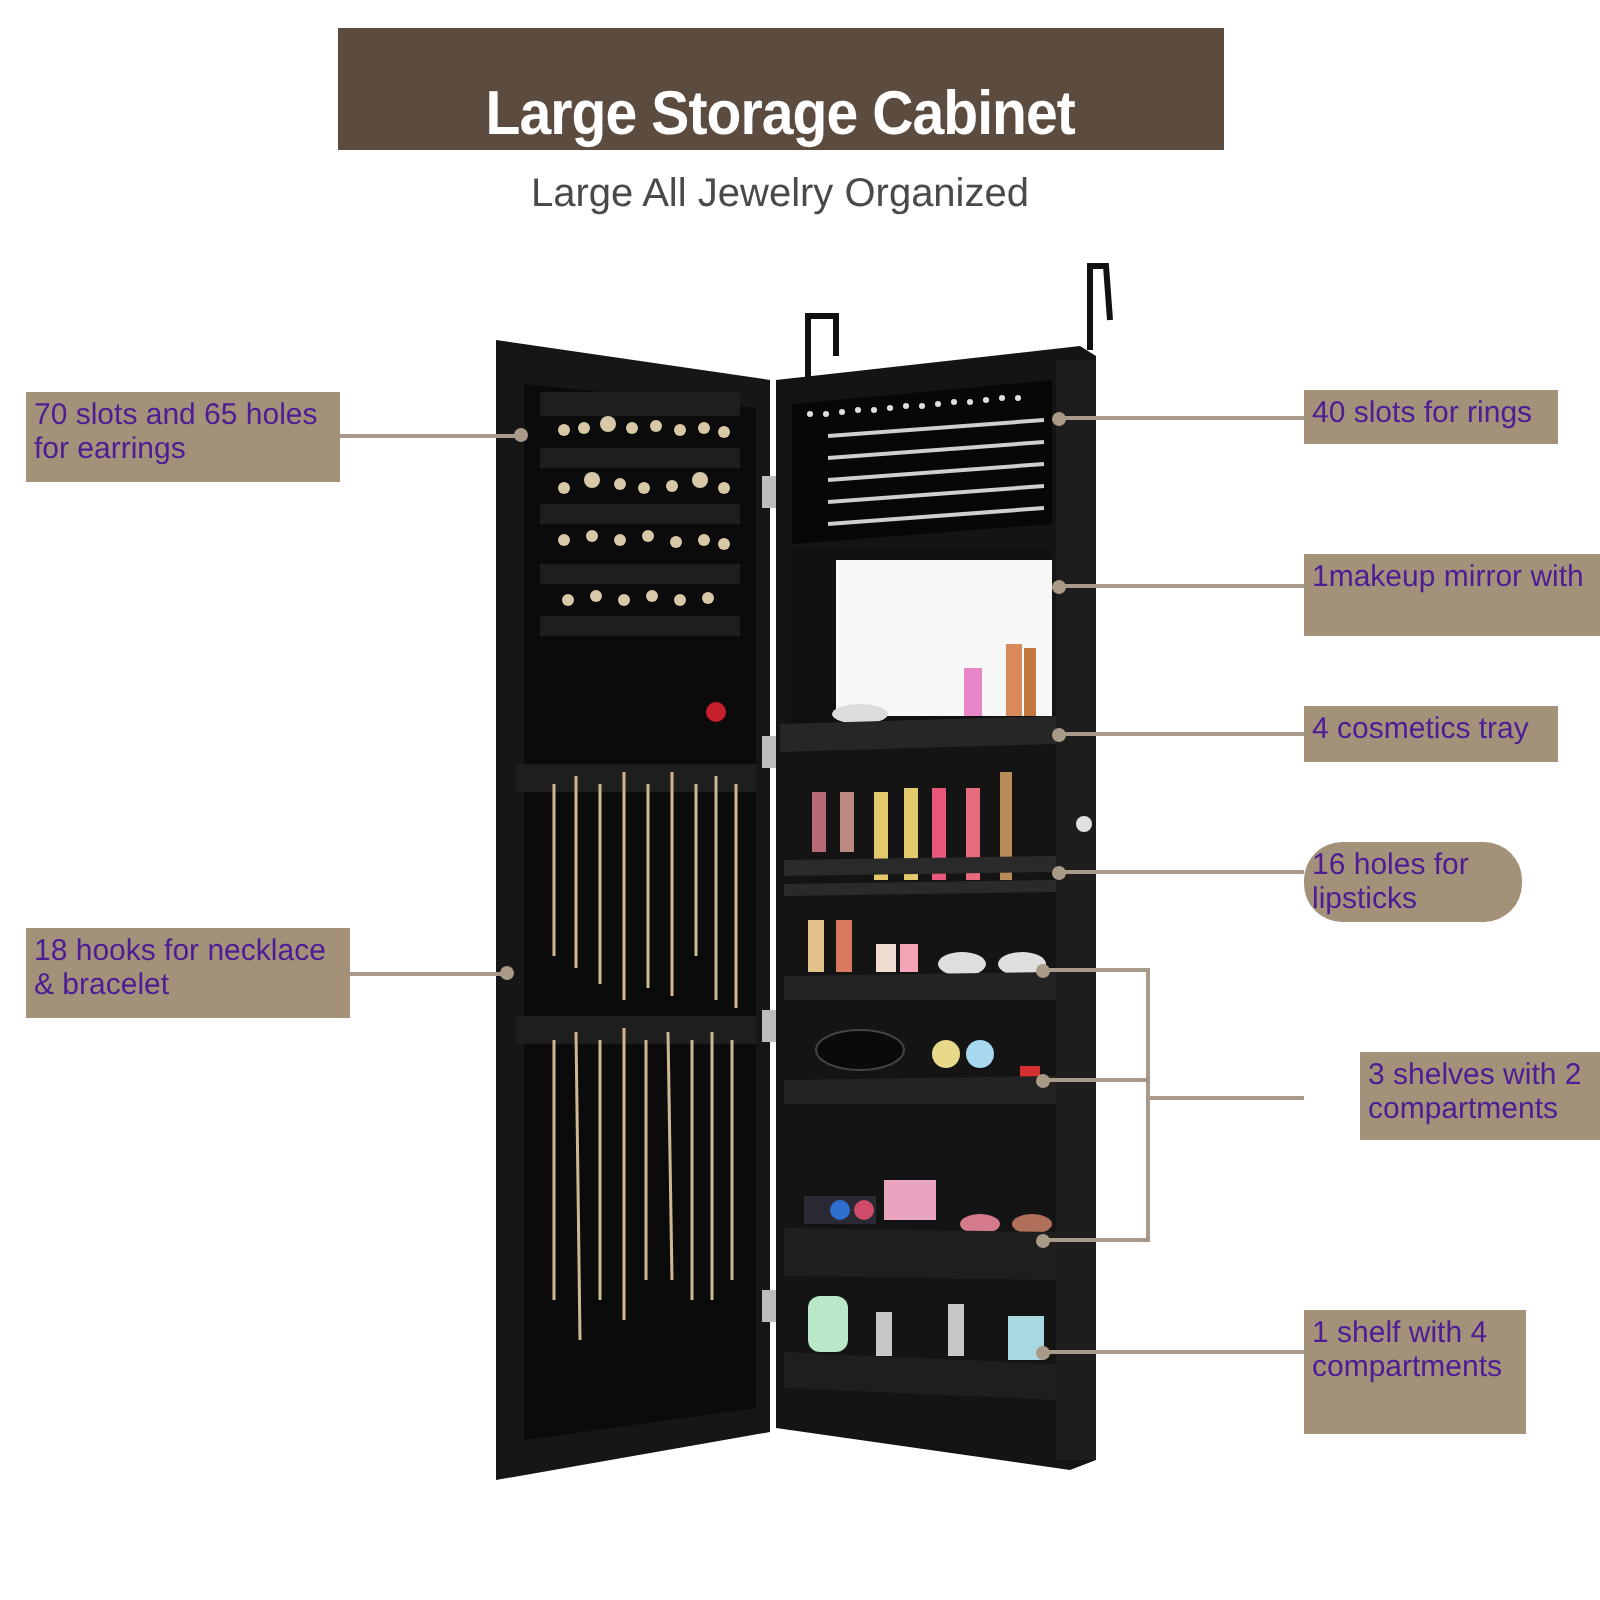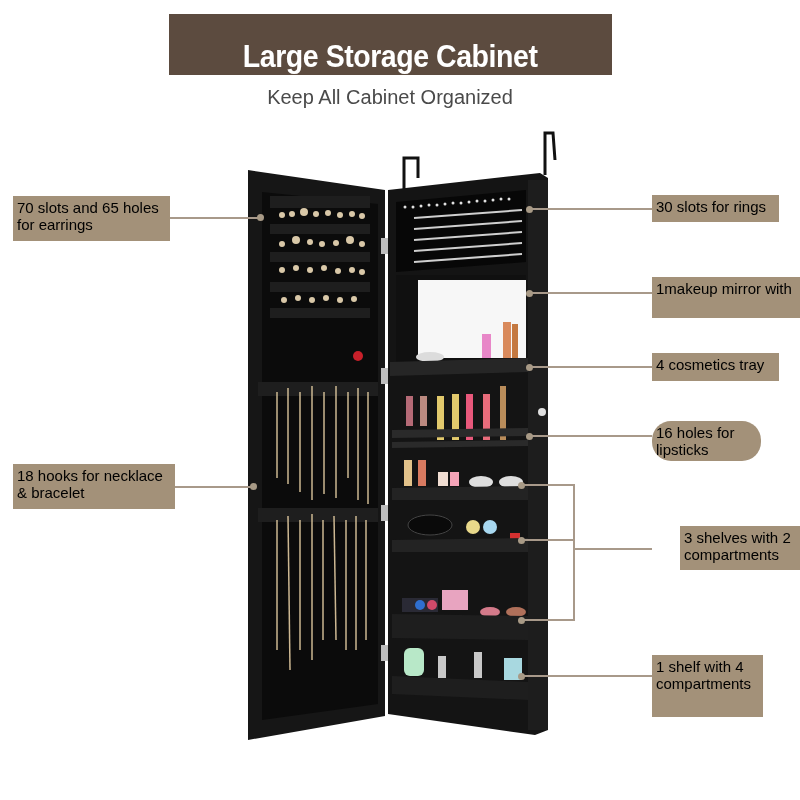--- a/index.html
+++ b/index.html
@@ -1,32 +1,32 @@
 <!DOCTYPE html>
 <html><head>
 <meta charset="utf-8">
 <style>
   html, body { margin:0; padding:0; }
   body { width:800px; height:800px; background:#ffffff; position:relative; overflow:hidden; font-family:"Liberation Sans", sans-serif; }
   .title-banner { position:absolute; left:169px; top:14px; width:443px; height:61px; background:#5c4b3f; display:flex; align-items:flex-end; justify-content:center; }
   .title-text { color:#ffffff; font-family:"Liberation Sans", sans-serif; font-weight:bold; font-size:31px; letter-spacing:-0.5px; transform:scaleX(0.92); }
   .subtitle { position:absolute; left:0; width:780px; top:86px; text-align:center; color:#4a4a4a; font-size:20px; }
 
-  .label { position:absolute; background:#a39179; color:#000000; font-size:15px; line-height:17px; padding:3px 4px; box-sizing:border-box; }
+  .label { position:absolute; background:#a39179; color:#4c1d95; font-size:15px; line-height:17px; padding:3px 4px; box-sizing:border-box; }
   .line { position:absolute; background:#a8998a; }
   .dot { position:absolute; width:7px; height:7px; border-radius:50%; background:#a89a86; }
   svg { position:absolute; left:0; top:0; }
 </style>
 </head>
 <body>
 
 <div class="title-banner">
   <span class="title-text">Large Storage Cabinet</span>
 </div>
-<div class="subtitle">Keep All Cabinet Organized</div>
+<div class="subtitle">Large All Jewelry Organized</div>
 
 <svg width="800" height="800">
 
   <path d="M404 190 L404 158 L418 158 L418 178" stroke="#111" stroke-width="3" fill="none"></path>
   <path d="M545 175 L545 133 L553 133 L555 160" stroke="#111" stroke-width="3" fill="none"></path>
 
   <polygon points="248,170 385,190 385,716 248,740" fill="#161616"></polygon>
   <polygon points="262,192 378,204 378,704 262,720" fill="#0b0b0b"></polygon>
 
   <g fill="#1e1e1e">
@@ -177,21 +177,21 @@
 </svg>
 
 <div class="label" style="left:13px; top:196px; width:157px; height:45px;">70 slots and 65 holes for earrings</div>
 <div class="line" style="left:170px; top:217px; width:90px; height:2px;"></div>
 <div class="dot" style="left:257px; top:214px;"></div>
 
 <div class="label" style="left:13px; top:464px; width:162px; height:45px;">18 hooks for necklace &amp; bracelet</div>
 <div class="line" style="left:175px; top:486px; width:78px; height:2px;"></div>
 <div class="dot" style="left:250px; top:483px;"></div>
 
-<div class="label" style="left:652px; top:195px; width:127px; height:27px;">30 slots for rings</div>
+<div class="label" style="left:652px; top:195px; width:127px; height:27px;">40 slots for rings</div>
 <div class="line" style="left:530px; top:208px; width:122px; height:2px;"></div>
 <div class="dot" style="left:526px; top:206px;"></div>
 
 <div class="label" style="left:652px; top:277px; width:152px; height:41px;">1makeup mirror with</div>
 <div class="line" style="left:530px; top:292px; width:122px; height:2px;"></div>
 <div class="dot" style="left:526px; top:290px;"></div>
 
 <div class="label" style="left:652px; top:353px; width:127px; height:28px;">4 cosmetics tray</div>
 <div class="line" style="left:530px; top:366px; width:122px; height:2px;"></div>
 <div class="dot" style="left:526px; top:364px;"></div>

